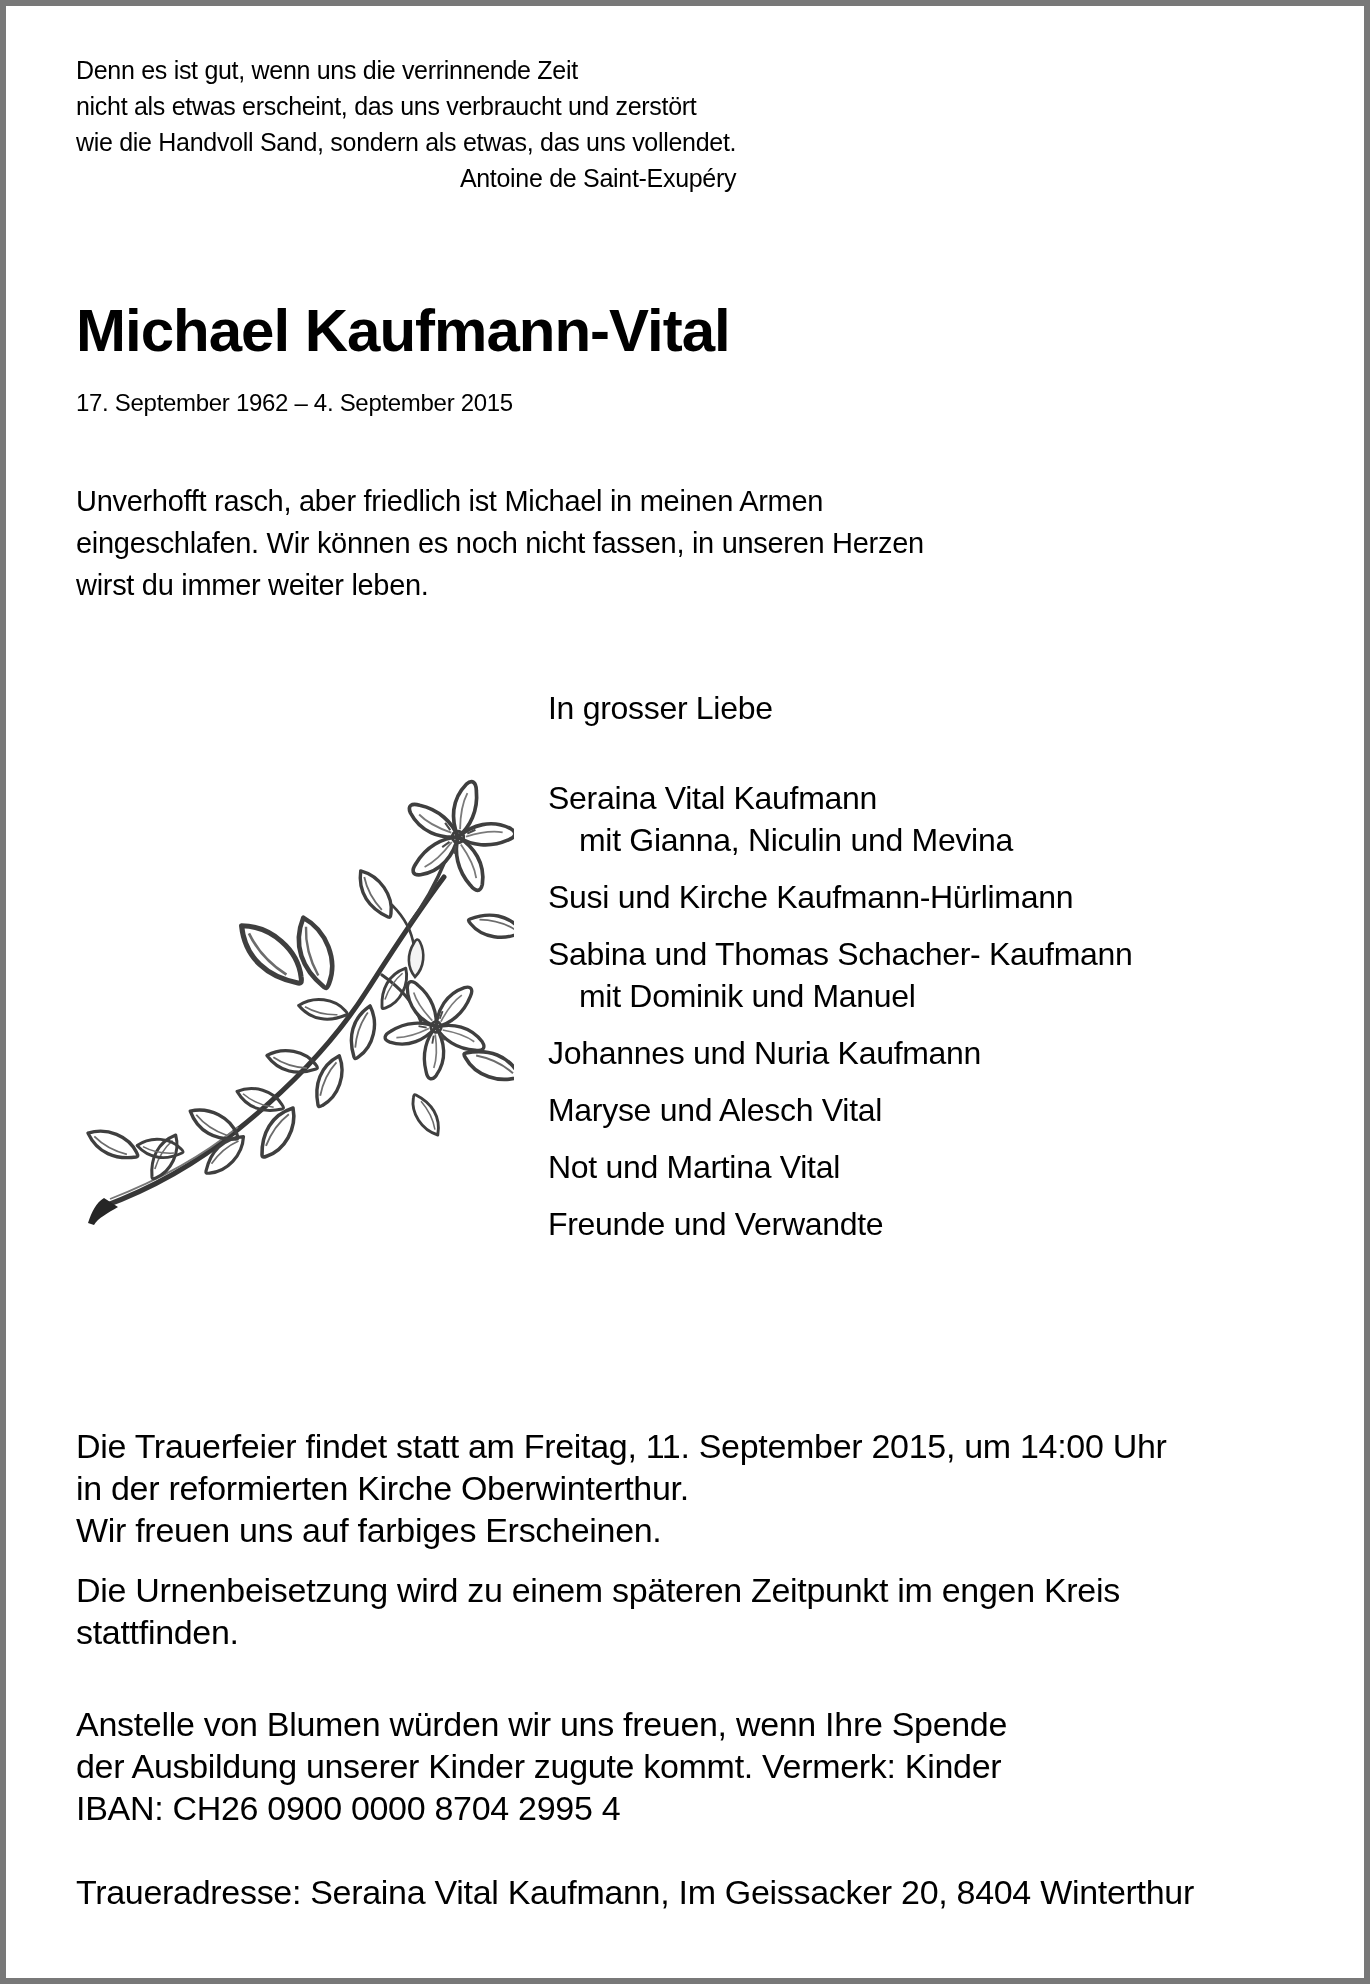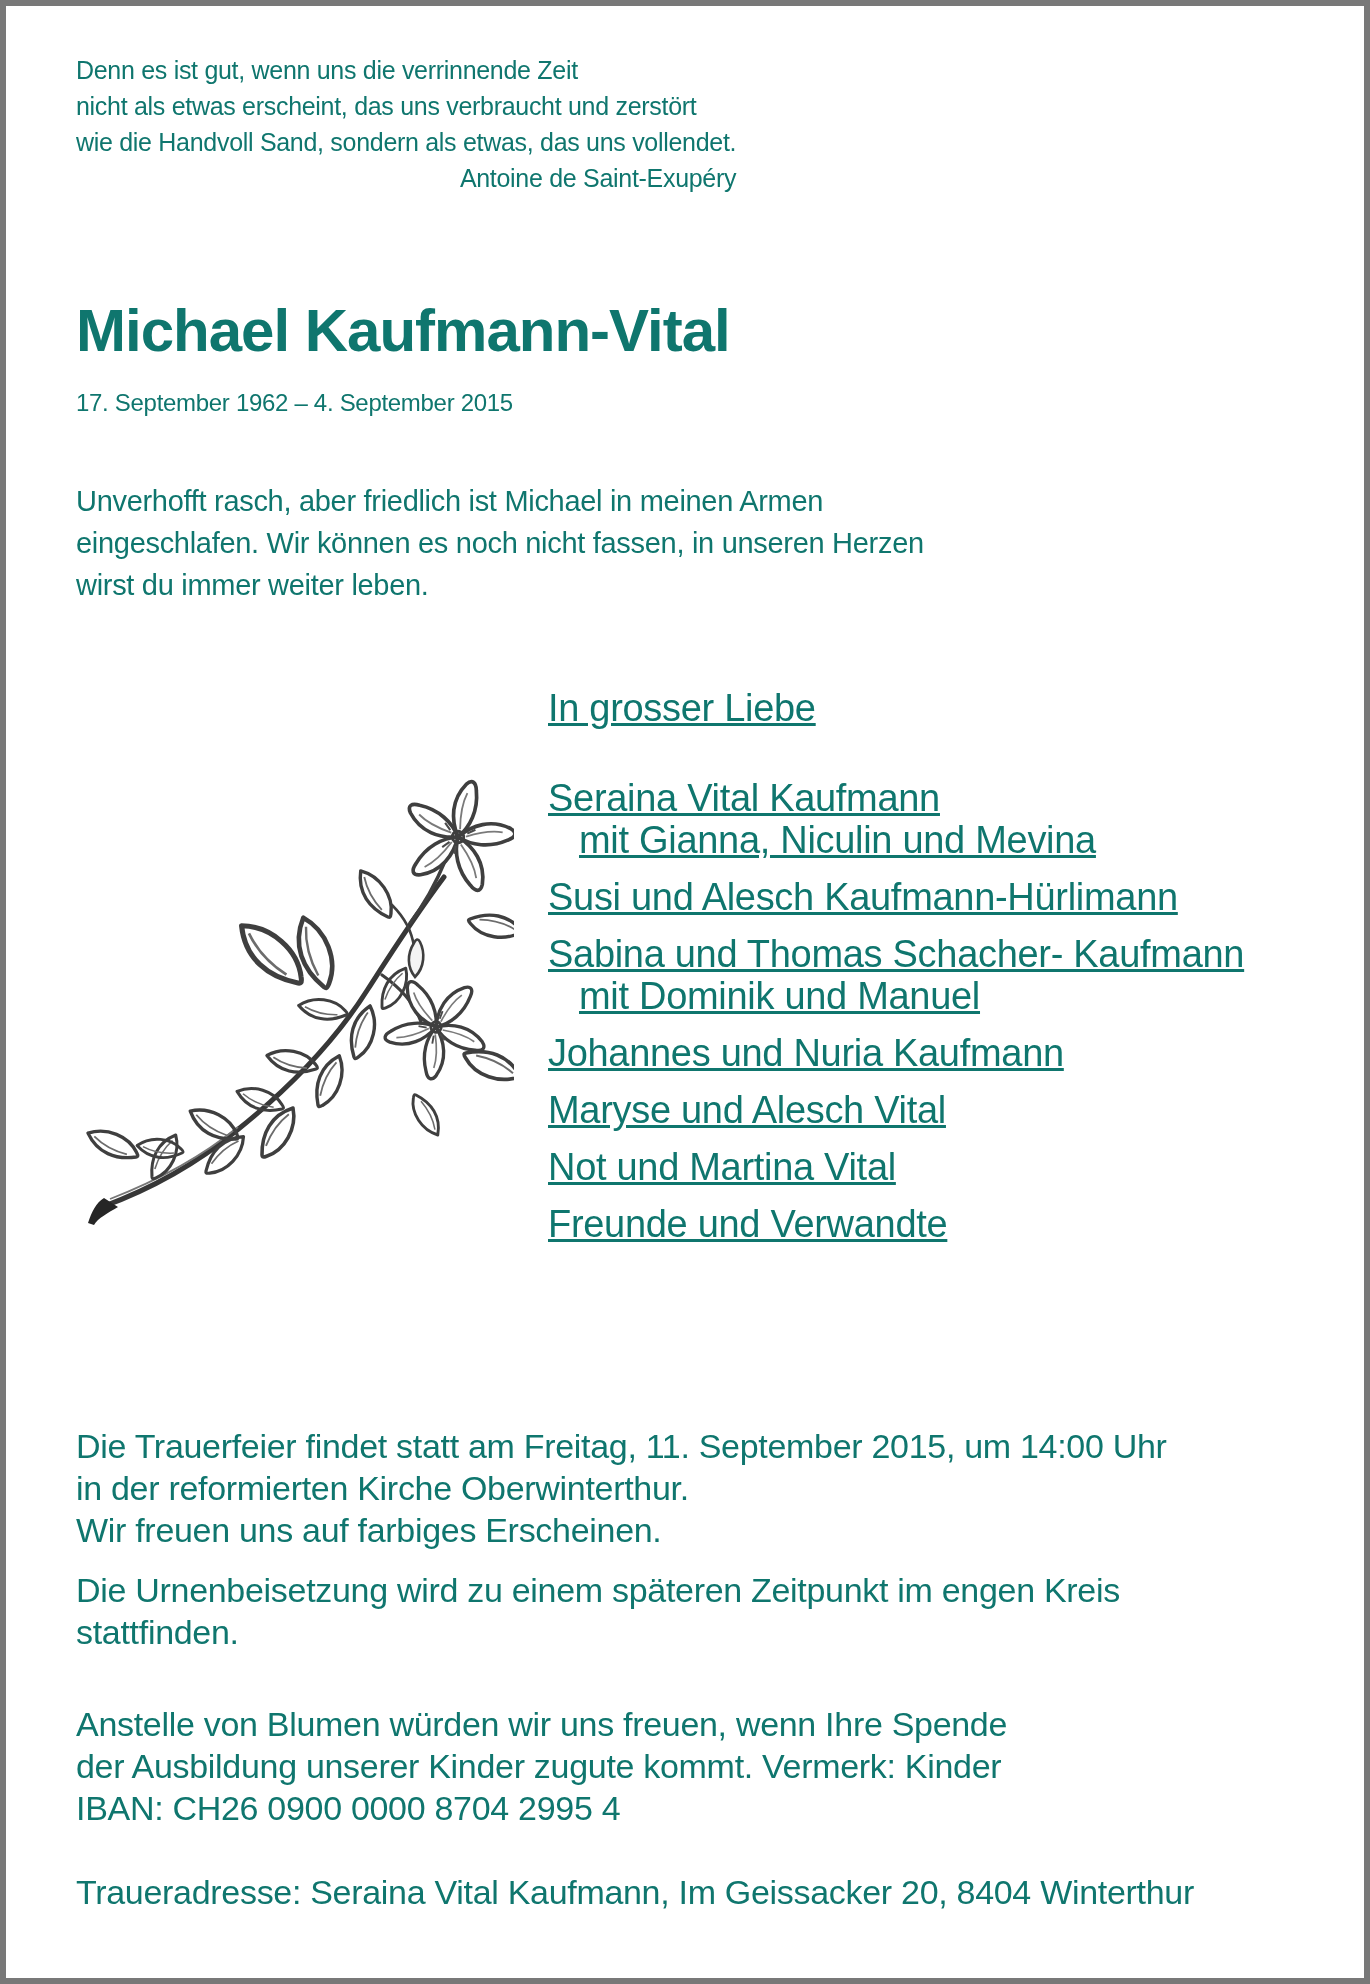--- a/index.html
+++ b/index.html
@@ -5,40 +5,40 @@
 <style>
   html,body{margin:0;padding:0;background:#ffffff;}
   .page{
     position:relative;
     width:1370px;height:1984px;
     box-sizing:border-box;
     border:6px solid #787878;
     background:#ffffff;
     overflow:hidden;
     font-family:"Liberation Sans", sans-serif;
-    color:#0f766e;
+    color:#000000;
     letter-spacing:-0.3px;
   }
   .content{position:relative;padding:46px 66px 0 70px;}
   
   .quote{display:inline-block;font-size:25px;line-height:36px;}
   .quote .attribution{text-align:right;}
   
   .name{
     margin:100px 0 0 0;
     font-size:60px;line-height:70px;
     font-weight:bold;letter-spacing:-1px;
   }
   .dates{margin-top:16px;font-size:24px;line-height:42px;}
   
   .intro{margin-top:56px;font-size:29px;line-height:42px;}
   
   .middle{position:relative;margin-top:81px;min-height:738px;}
   .branch-art{position:absolute;left:8px;top:68px;}
-  .mourners{margin-left:472px;font-size:38px;line-height:42px;text-decoration:underline;}
+  .mourners{margin-left:472px;font-size:32px;line-height:42px;}
   .mourners .heading{margin-bottom:48px;}
   .entry{margin-bottom:15px;}
   .entry .sub{padding-left:31px;}
   
   .para{font-size:34px;line-height:42px;}
   .service{}
   .burial{margin-top:18px;}
   .donation{margin-top:50px;}
   .address{margin-top:42px;}
   .line{white-space:nowrap;}
@@ -126,21 +126,21 @@
       </svg>
 
       <div class="mourners">
         <div class="heading">In grosser Liebe</div>
 
         <div class="entry">
           <div class="line">Seraina Vital Kaufmann</div>
           <div class="line sub">mit Gianna, Niculin und Mevina</div>
         </div>
         <div class="entry">
-          <div class="line">Susi und Alesch Kaufmann-Hürlimann</div>
+          <div class="line">Susi und Kirche Kaufmann-Hürlimann</div>
         </div>
         <div class="entry">
           <div class="line">Sabina und Thomas Schacher- Kaufmann</div>
           <div class="line sub">mit Dominik und Manuel</div>
         </div>
         <div class="entry">
           <div class="line">Johannes und Nuria Kaufmann</div>
         </div>
         <div class="entry">
           <div class="line">Maryse und Alesch Vital</div>

